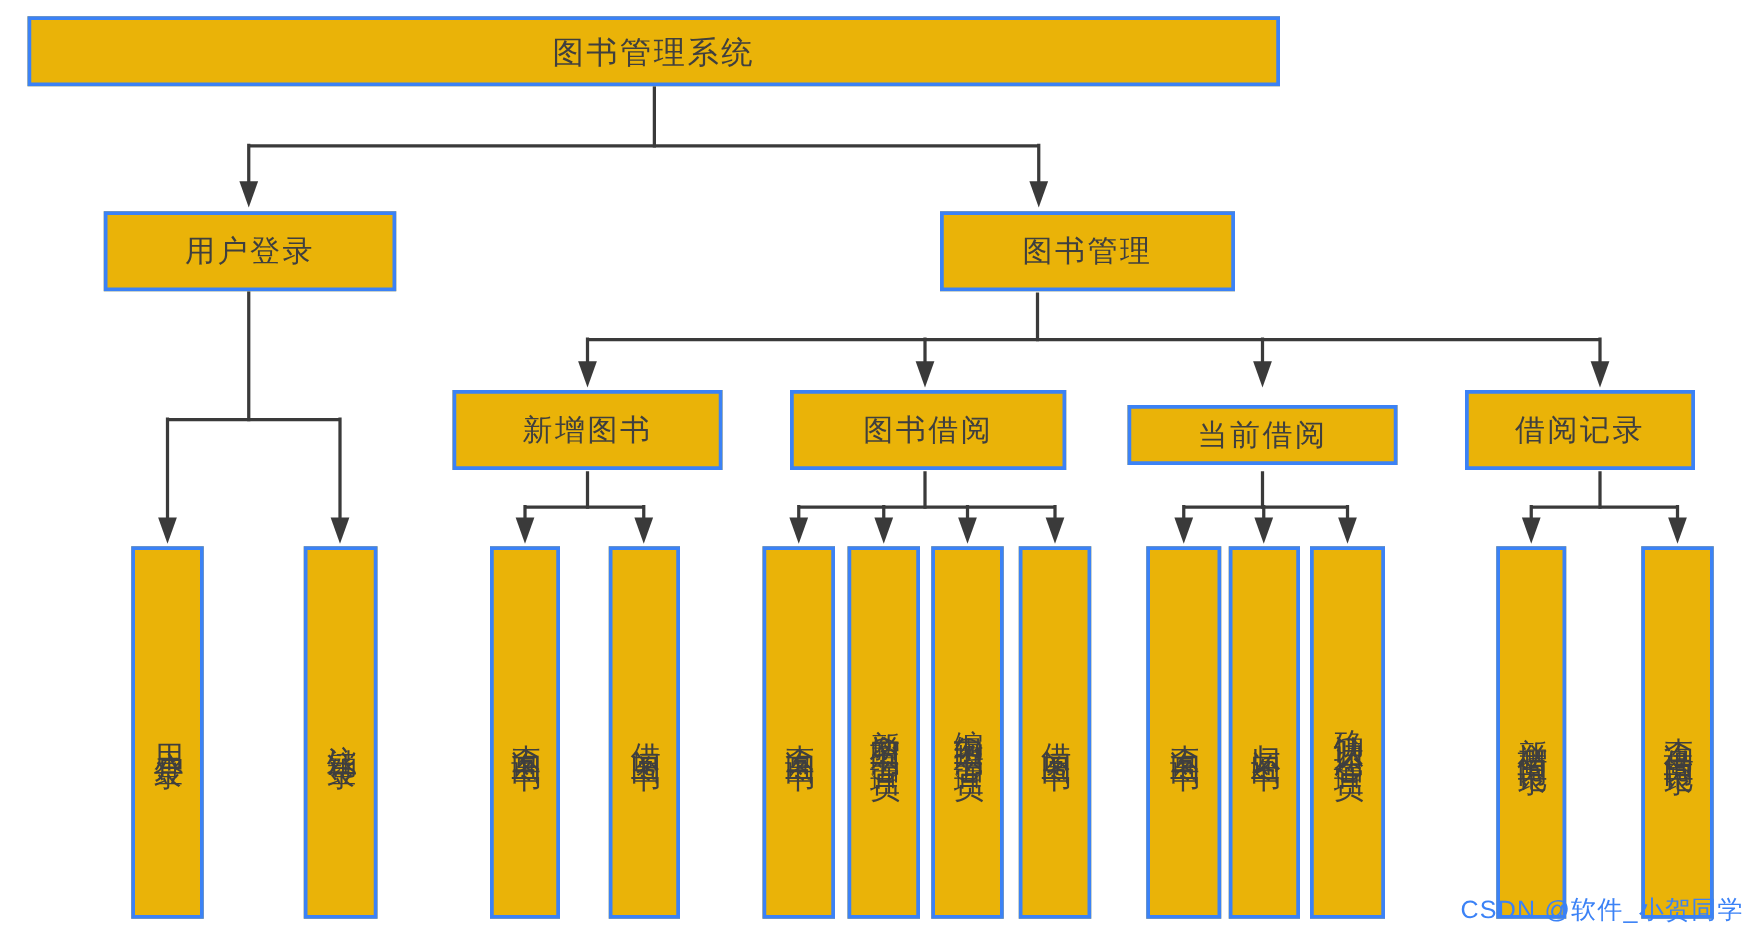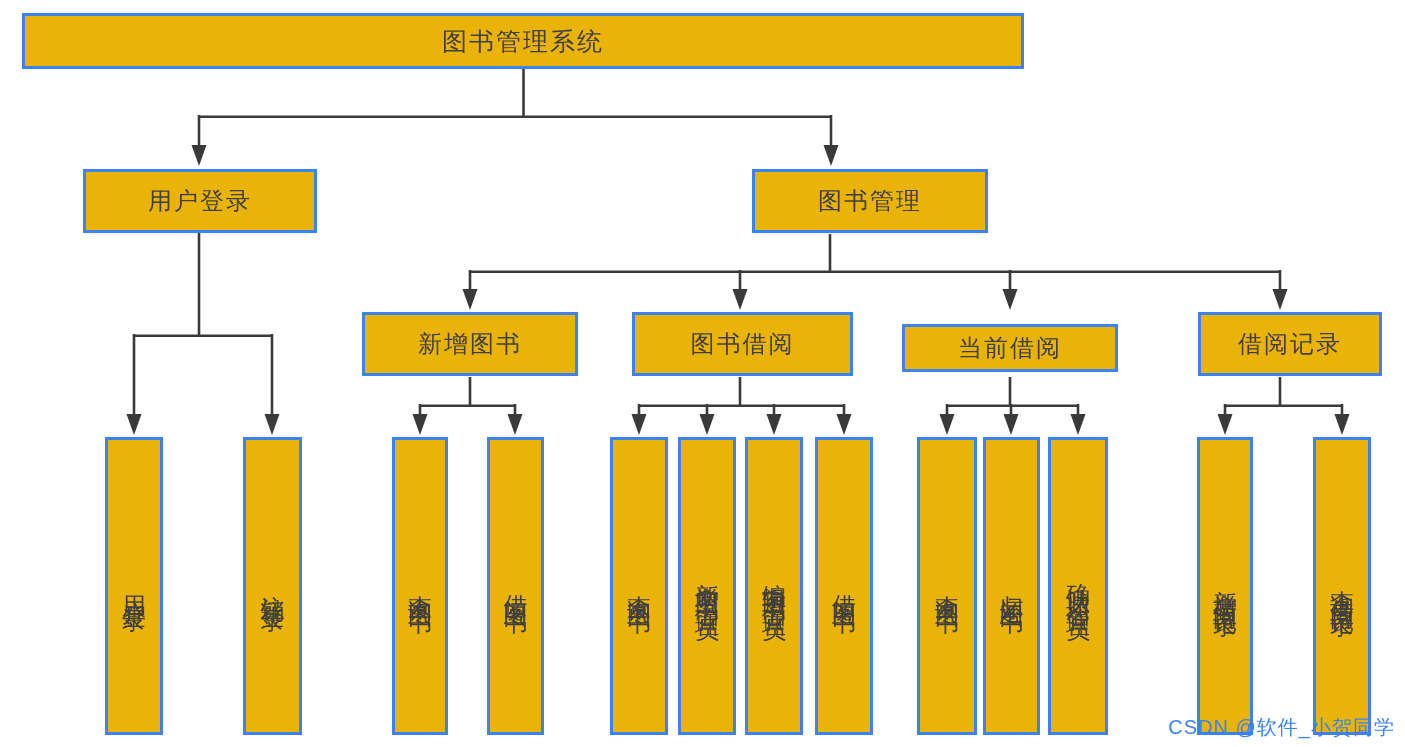--- a/index.html
+++ b/index.html
@@ -127,21 +127,21 @@
 
   <div class="box hbox" style="left:362px; top:312px; width:216px; height:64px;">
     <span>新增图书</span>
   </div>
   <div class="box hbox" style="left:632px; top:312px; width:221px; height:64px;">
     <span>图书借阅</span>
   </div>
   <div class="box hbox" style="left:902px; top:312px; width:216px; height:48px;margin-top:12px;">
     <span>当前借阅</span>
   </div>
-  <div class="box hbox" style="left:1172px; top:312px; width:184px; height:64px;margin-left:26px;">
+  <div class="box hbox" style="left:1172px; top:312px; width:184px; height:64px;">
     <span>借阅记录</span>
   </div>
 
   <div class="box leaf" style="left:105px; top:437px; width:58px; height:298px;">
     <span class="vtext">用户登录</span>
   </div>
   <div class="box leaf" style="left:243px; top:437px; width:59px; height:298px;">
     <span class="vtext">注销登录</span>
   </div>
 

